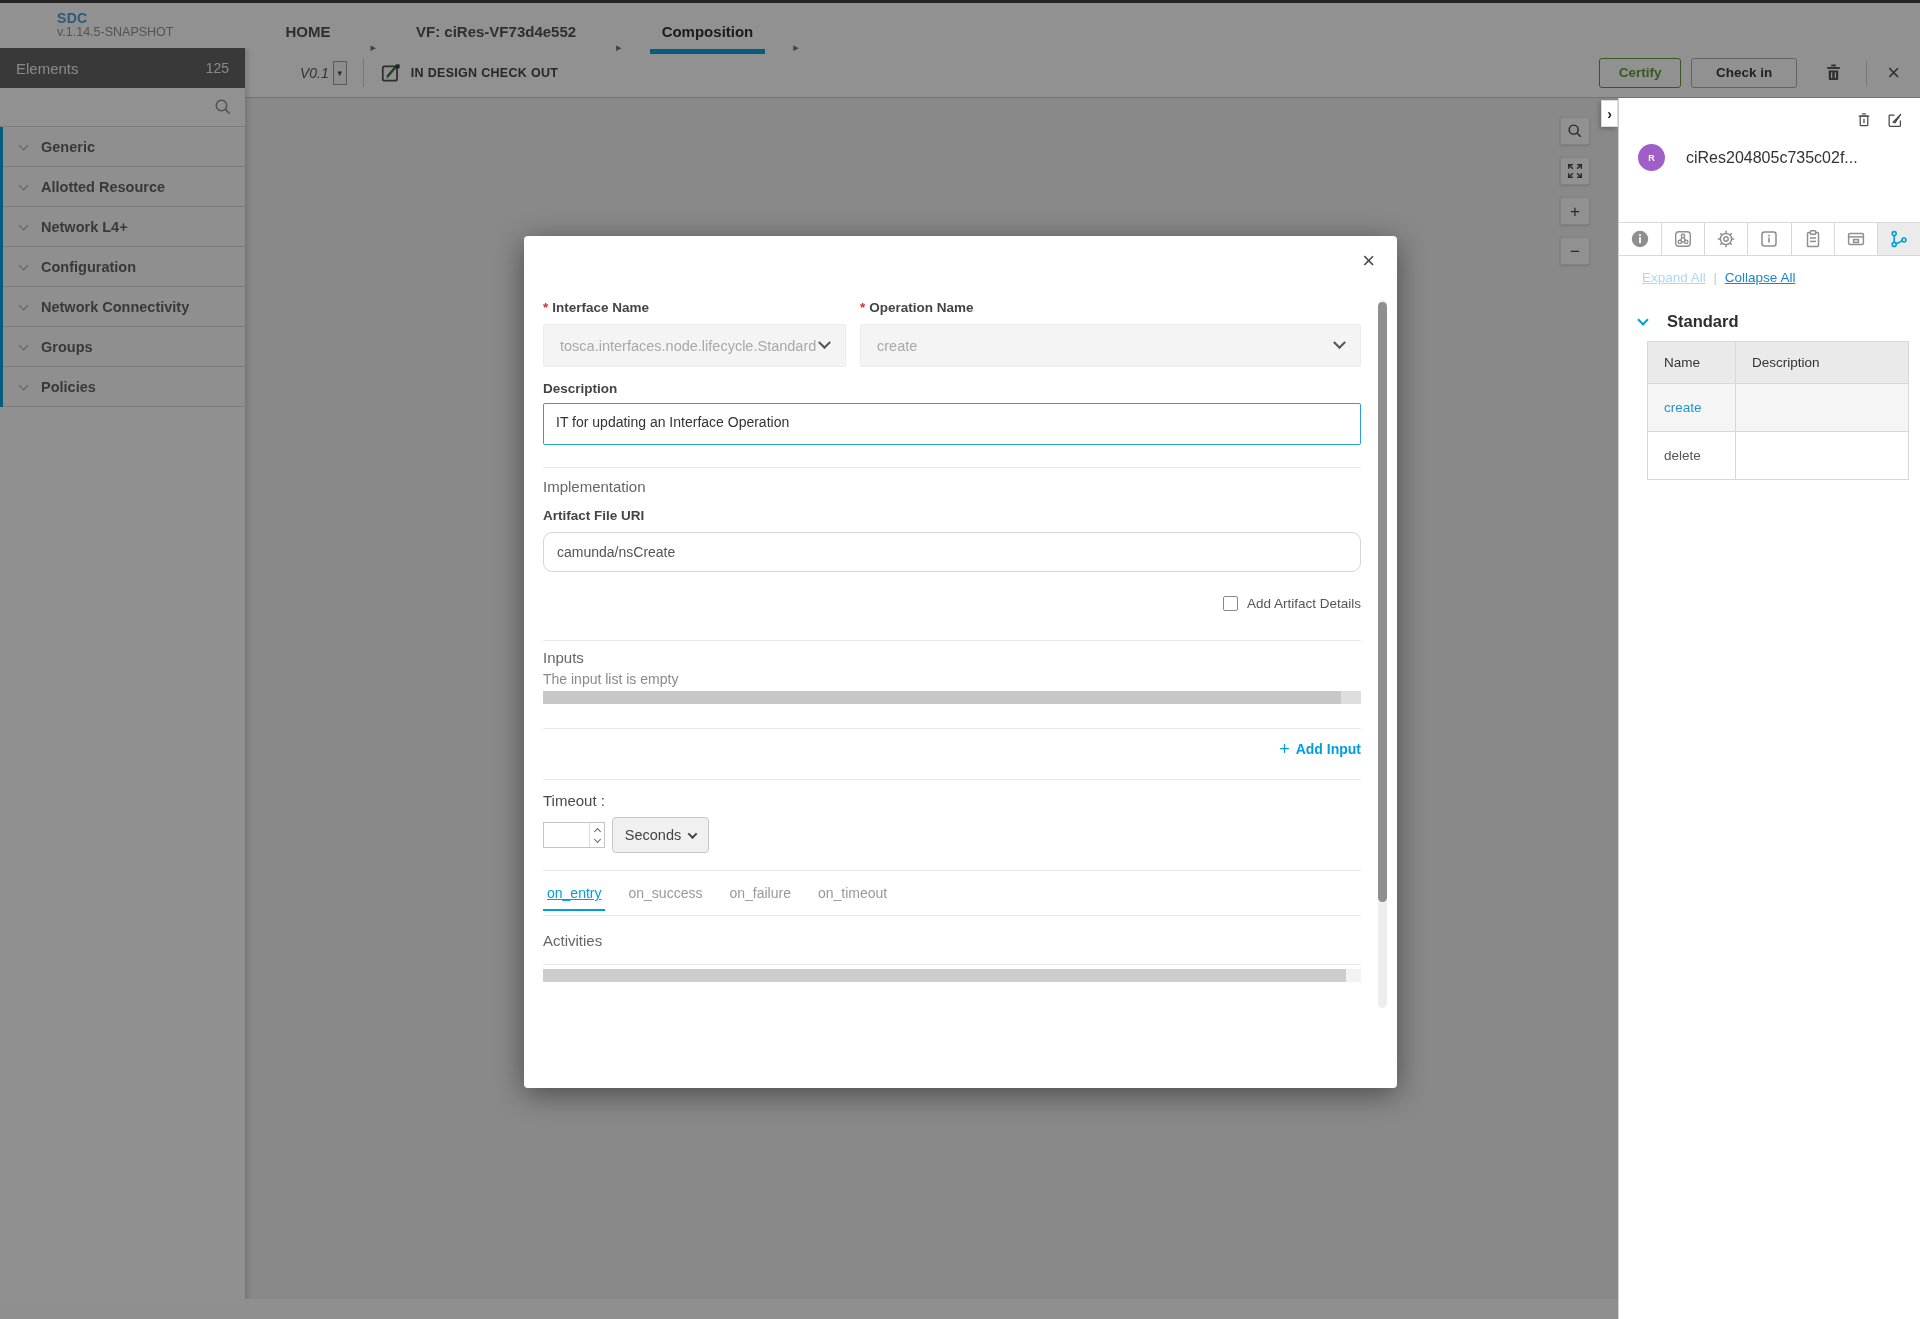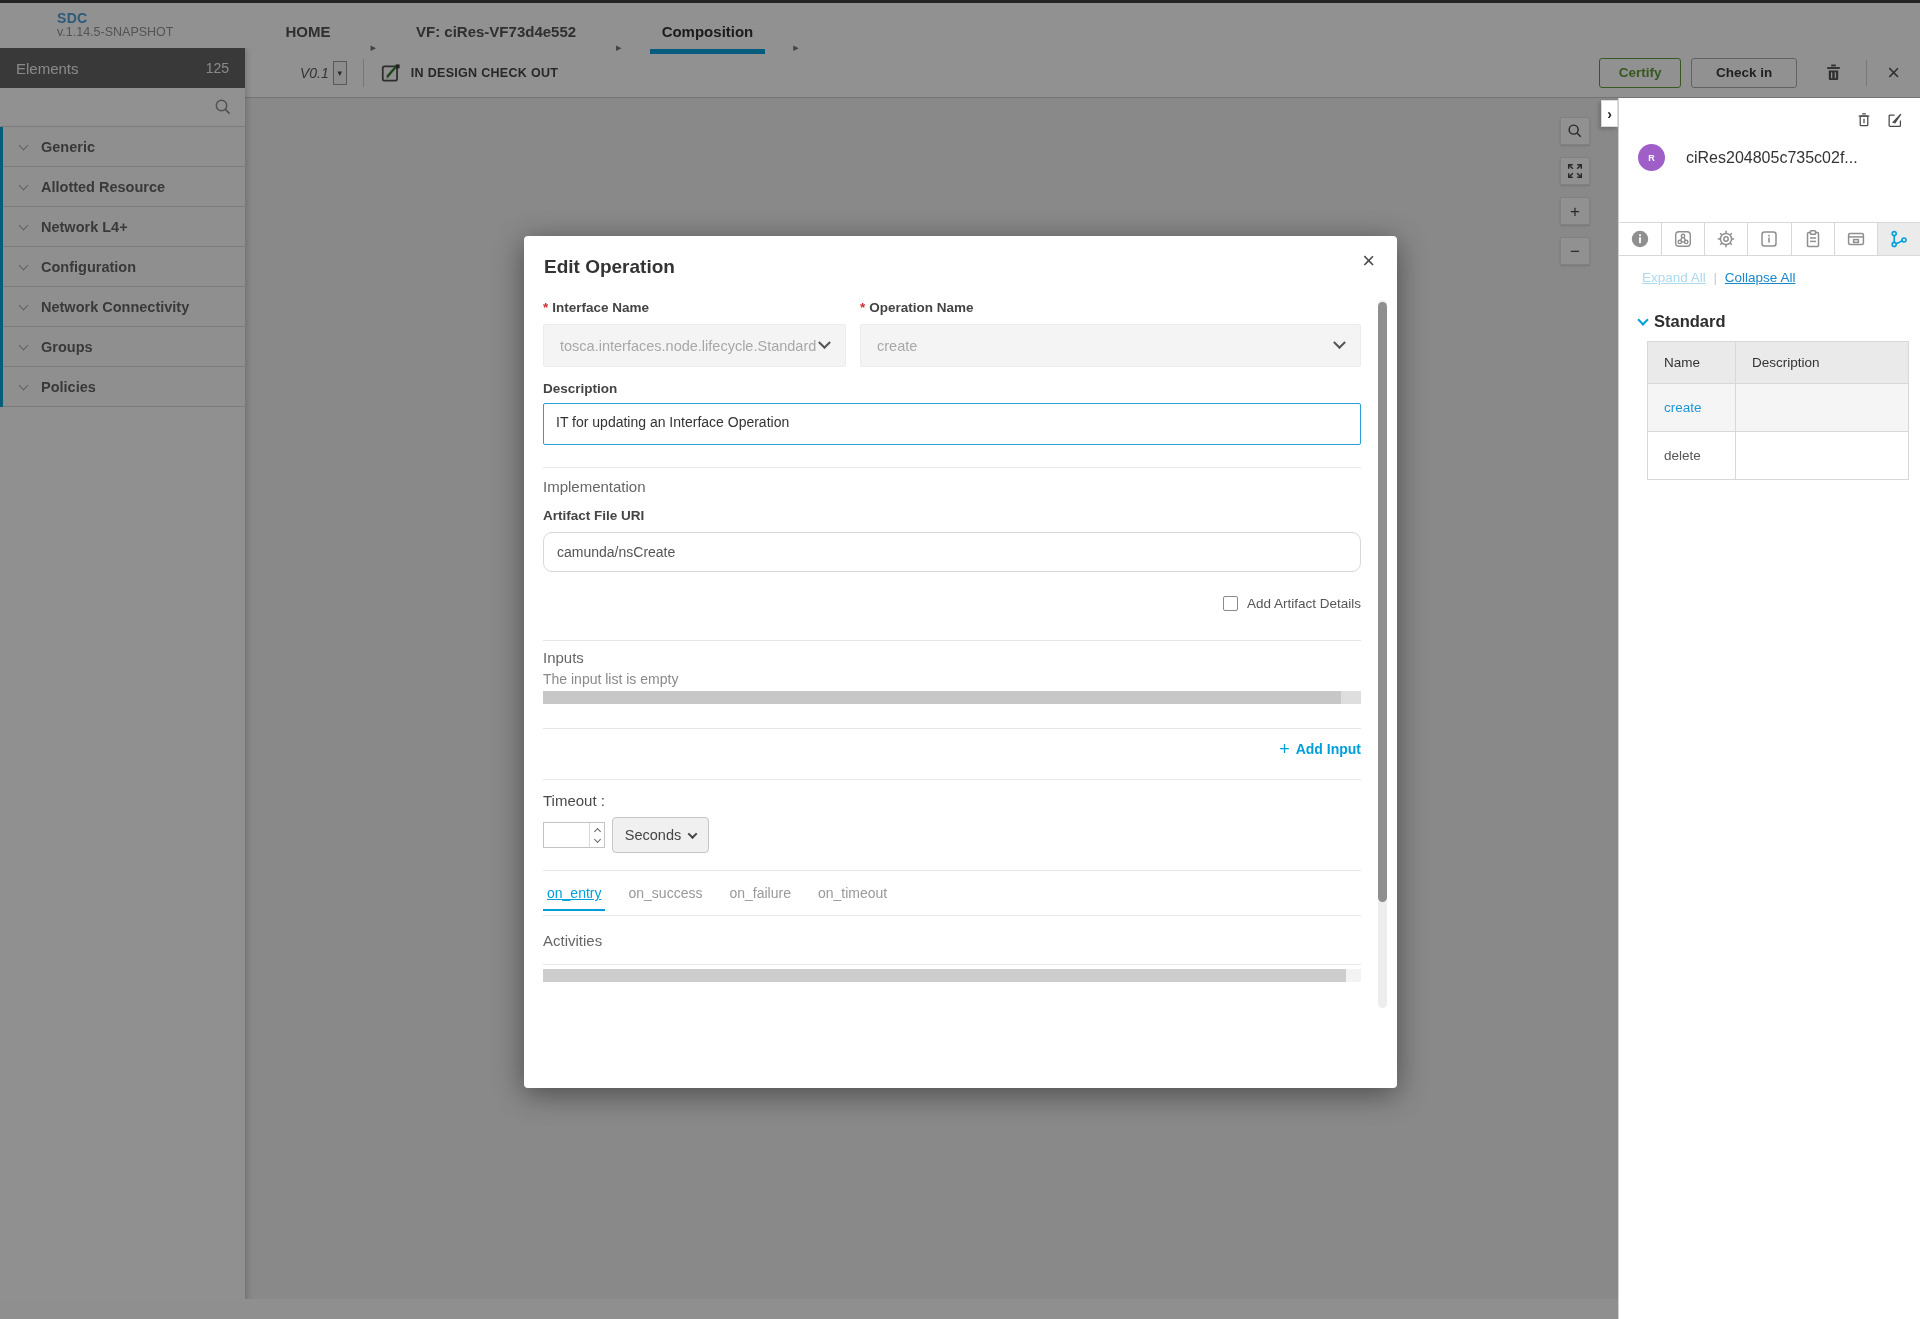--- a/index.html
+++ b/index.html
@@ -69,21 +69,21 @@
   .ptab:last-child { border-right:none; }
   .ptab.active { background:#ebebeb; color:#009fdb; }
   .ptab svg { width:20px; height:20px; }
   .panel-body { position:absolute; top:168px; left:0; right:0; }
   .expand-row { margin:4px 0 0 23px; font-size:13.5px; }
   .lnk-expand { color:#abd9ef; text-decoration:underline; cursor:pointer; }
   .lnk-pipe { color:#c9c9c9; margin:0 4px; }
   .lnk-collapse { color:#1a87c9; text-decoration:underline; cursor:pointer; }
   .section-head { margin:27px 0 0 20px; display:flex; align-items:center; cursor:pointer; }
   .sec-chev { width:8px; height:8px; border-right:2px solid #009fdb; border-bottom:2px solid #009fdb; transform:rotate(45deg); margin-bottom:4px; }
-  .sec-title { font-size:16.5px; font-weight:bold; color:#2e2e2e; margin-left:7px; }
+  .sec-title { font-size:16.5px; font-weight:bold; color:#2e2e2e; margin-left:20px; }
   .ptable { margin:10px 12px 0 28px; border-collapse:collapse; width:262px; font-size:13.5px; }
   .ptable th { background:#eaeaea; border:1px solid #d8d8d8; text-align:left; font-weight:normal; color:#333; height:42px; padding-left:16px; }
   .ptable td { border:1px solid #d8d8d8; height:48px; padding-left:16px; }
   .ptable .col-name { width:88px; }
   .row-alt td { background:#f5f5f5; }
   .cell-link { color:#1e96d4; cursor:pointer; }
   .cell-plain { color:#555; }
 
   
   .overlay-left { position:absolute; left:0; top:0; width:1618px; height:1319px; background:rgba(10,10,10,.45); z-index:50; }
@@ -381,21 +381,20 @@
       </tbody>
         </table>
     </div>
   </div>
 
   <div class="overlay-left"></div>
   <div class="overlay-topright"></div>
 
   <div class="modal">
     <div class="modal-head">
-      <div class="modal-title">Edit Operation</div>
       <span class="modal-close">×</span>
     </div>
 
     <div class="modal-content">
       <div class="vscroll">
         <div class="vscroll-thumb"></div>
       </div>
 
       <div class="frow mt8">
         <div class="fcol-a flabel">

